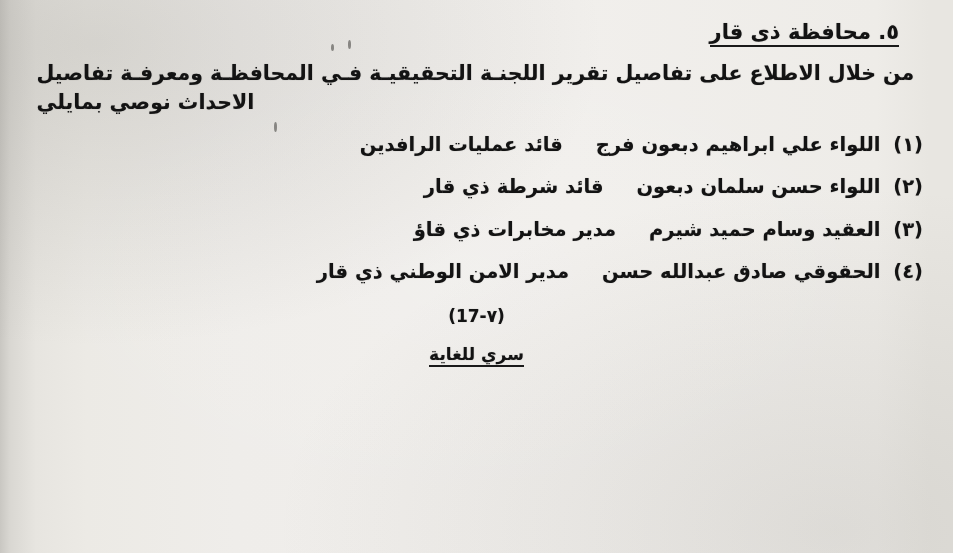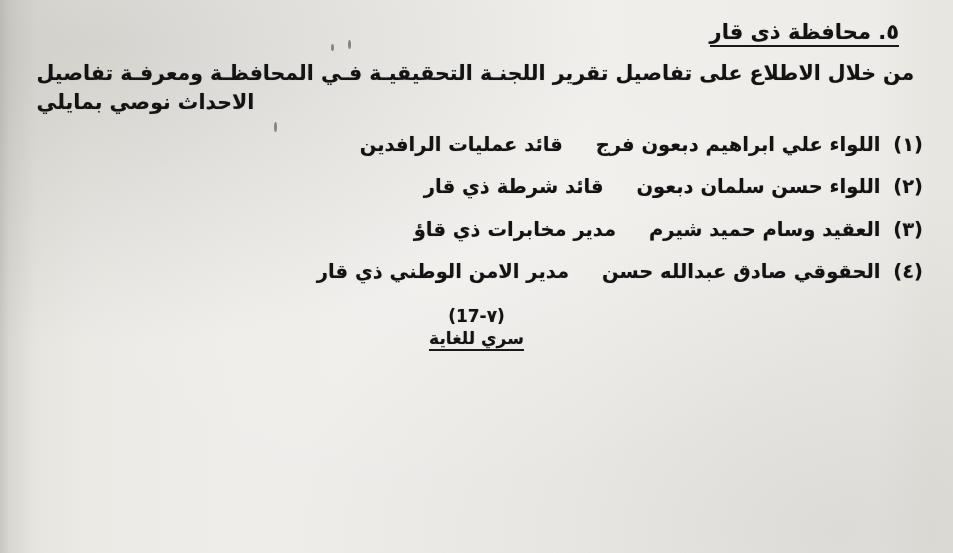--- a/index.html
+++ b/index.html
@@ -116,21 +116,21 @@
   .footer {
     margin-top: 20px;
     text-align: center;
   }
   .page-num {
     font-size: 17px;
     font-weight: 700;
     letter-spacing: 1px;
   }
   .secrecy {
-    margin-top: 2px;
+    margin-top: 18px;
     font-size: 17px;
     font-weight: 700;
     display: inline-block;
     border-bottom: 2px solid #1a1a1a;
     padding-bottom: 1px;
   }
 
   
   .speck {
     position: absolute;

